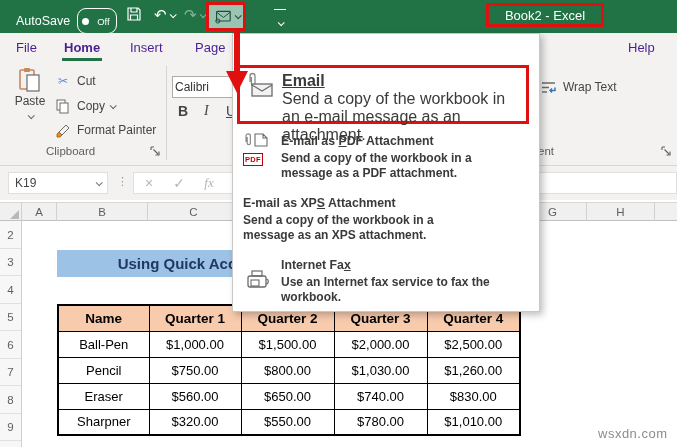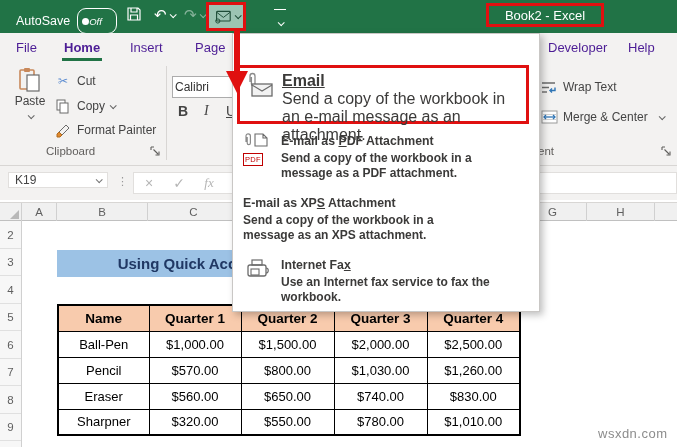--- a/index.html
+++ b/index.html
@@ -3,21 +3,21 @@
 <meta charset="utf-8">
 <style>
   * { margin:0; padding:0; box-sizing:border-box; }
   html,body { width:677px; height:447px; }
   body { font-family:"Liberation Sans","DejaVu Sans",sans-serif; overflow:hidden; }
   #app { position:relative; width:677px; height:447px; background:#fff; overflow:hidden; }
 
   
   .titlebar { position:absolute; left:0; top:0; width:677px; height:33px; background:#217346; color:#fff; }
   .autosave { position:absolute; left:16px; top:8px; display:flex; align-items:center; gap:7px; font-size:12.5px; }
-  .pill { width:40px; height:16px; border:1px solid #fff; border-radius:9px; display:flex; align-items:center; gap:0; padding:12px 4px;font-style:italic; }
+  .pill { width:40px; height:16px; border:1px solid #fff; border-radius:9px; display:flex; align-items:center; gap:8px; padding:12px 4px; }
   .pill .dot { width:7px; height:7px; border-radius:50%; background:#fff; }
   .pill .st { font-size:9.5px; }
   .tb-icon { position:absolute; top:6px; color:#fff; display:flex; align-items:center; gap:3px; font-size:15px; cursor:default; }
   .chev { display:inline-block; width:5px; height:5px; border-right:1.4px solid currentColor; border-bottom:1.4px solid currentColor; transform:rotate(45deg) translateY(-1px); }
   .qat-share { position:absolute; left:206px; top:2px; width:40px; height:29px; background:#9cc4b3; border:3px solid #e01010; display:flex; align-items:center; justify-content:center; gap:2px; color:#1f4d38; }
   .customize { position:absolute; left:274px; top:9px; width:12px; color:#fff; text-align:center; }
   .customize .bar { border-top:1.5px solid #fff; margin-bottom:2px; }
   .win-title { position:absolute; left:486px; top:3px; width:118px; height:24px; border:3px solid #e01010; display:flex; align-items:center; justify-content:center; font-size:13px; color:#fff; white-space:nowrap; }
 
   
@@ -36,21 +36,21 @@
   .vdiv { position:absolute; top:5px; width:1px; height:94px; background:#d8d6d4; }
   .fontbox { position:absolute; left:172px; top:15px; width:64px; height:22px; background:#fff; border:1px solid #acacac; font-size:12px; color:#333; display:flex; align-items:center; padding-left:2px; }
   .biu { position:absolute; top:42px; font-size:14px; color:#444; }
   .b { font-weight:bold; } .i { font-style:italic; font-family:"Liberation Serif",serif; } .u { text-decoration:underline; }
   .wrap-item { left:540px; top:18px; }
   .merge-item { left:540px; top:48px; }
   .mini-icon { display:inline-flex; align-items:center; justify-content:center; width:18px; height:16px; }
 
   
   .fbar { position:absolute; left:0; top:166px; width:677px; height:34px; background:#f3f2f1; }
-  .namebox { position:absolute; left:8px; top:6px; width:100px; height:16px; background:#fff; border:1px solid #e1dfdd; display:flex; align-items:center; font-size:12px; color:#444; padding:0 6px; }
+  .namebox { position:absolute; left:8px; top:6px; width:100px; height:22px; background:#fff; border:1px solid #e1dfdd; display:flex; align-items:center; font-size:12px; color:#444; padding:0 6px; }
   .namebox .chev { margin-left:auto; color:#777; }
   .fdots { position:absolute; left:117px; top:9px; color:#999; font-size:11px; letter-spacing:1px; }
   .finput { position:absolute; left:133px; top:6px; right:0; height:22px; background:#fff; border:1px solid #e1dfdd; display:flex; align-items:center; color:#b5b5b5; }
   .fbtn { width:30px; text-align:center; font-size:14px; }
   .fxg { font-family:"Liberation Serif",serif; font-style:italic; font-size:13px; }
   .fsep { width:1px; height:16px; background:#e1dfdd; margin-left:8px; }
 
   
   .sheet { position:absolute; left:0; top:200px; width:677px; height:247px; background:#fff; }
   .colheads { position:absolute; left:0; top:2px; width:677px; height:19px; background:#f0f0f0; border-bottom:1px solid #c0c0c0; border-top:1px solid #d8d6d4; }
@@ -68,21 +68,21 @@
 
   
   .menu { position:absolute; left:232px; top:33px; width:308px; height:279px; background:#fff; border:1px solid #c9c7c5; box-shadow:3px 3px 7px rgba(0,0,0,.25); z-index:10; color:#3b3a39; }
   .menu-header { position:absolute; left:12px; top:5px; height:24px; display:flex; align-items:center; gap:8px; font-weight:bold; font-size:11.8px; white-space:nowrap; }
   .mi { position:absolute; left:10px; display:flex; gap:8px; }
   .mi .ic { width:30px; flex:0 0 30px; padding-top:2px; }
   .mi .tt { font-size:12.3px; font-weight:bold; white-space:nowrap; }
   .mi .ds { font-size:12px; line-height:1.28; width:232px; margin-top:2px;font-weight:bold; }
   .accel { text-decoration:underline;font-weight:bold; }
   .email-box { position:absolute; left:4px; top:31px; width:292px; height:59px; border:3px solid #e01010; padding:4px 0 0 6px; display:flex; gap:8px; }
-  .badge { font-size:7.5px; font-weight:normal; border:1px solid; padding:1px 1px; letter-spacing:.3px; }
+  .badge { font-size:7.5px; font-weight:bold; border:1px solid; padding:1px 1px; letter-spacing:.3px; }
   .badge.pdf { color:#c00000; border-color:#c00000; }
   .badge.xps { color:#2e74b5; border-color:#2e74b5; }
 
   
   .arrow-shaft { position:absolute; left:234px; top:31px; width:6px; height:42px; background:#e01010; z-index:30; }
   .arrow-head { position:absolute; left:226px; top:71px; width:0; height:0; border-left:11px solid transparent; border-right:11px solid transparent; border-top:22px solid #e01010; z-index:30; }
   svg { display:block; }
 </style>
 </head>
 <body>
@@ -130,21 +130,20 @@
       <span>Book2  -  Excel</span>
     </div>
   </div>
 
   <div class="tabrow">
     <div class="rtab" style="left:16px;">File</div>
     <div class="rtab active" style="left:64px;">Home</div>
     <div class="home-underline"></div>
     <div class="rtab" style="left:130px;">Insert</div>
     <div class="rtab" style="left:195px;">Page</div>
-    <div class="rtab" style="left:548px;">Developer</div>
     <div class="rtab" style="left:628px;">Help</div>
   </div>
 
   <div class="ribbon">
     <div class="paste">
       <svg width="24" height="27" viewBox="0 0 24 27" style="margin:0 auto;">
         <rect x="2" y="3" width="14" height="19" rx="1" fill="none" stroke="#c8885a" stroke-width="1.6"></rect>
         <rect x="6" y="1" width="6" height="4" rx="1" fill="#c8885a"></rect>
         <rect x="9" y="8" width="12" height="16" fill="#fff" stroke="#6b6b6b" stroke-width="1.2"></rect>
       </svg>
@@ -194,32 +193,20 @@
     <div class="smallbtn wrap-item">
       <span class="mini-icon">
         <svg width="16" height="15" viewBox="0 0 16 15">
           <path d="M1 3 h13 M1 7.5 h7" stroke="#6b6b6b" stroke-width="1.4" fill="none"></path>
           <path d="M14 7.5 v3 h-4" stroke="#2e74b5" stroke-width="1.4" fill="none"></path>
           <path d="M11 8.5 l-2 2 2 2" stroke="#2e74b5" stroke-width="1.4" fill="none"></path>
           <path d="M1 12 h5" stroke="#6b6b6b" stroke-width="1.4" fill="none"></path>
         </svg>
       </span>
       <span>Wrap Text</span>
-    </div>
-    <div class="smallbtn merge-item">
-      <span class="mini-icon">
-        <svg width="17" height="14" viewBox="0 0 17 14">
-          <rect x="1" y="1" width="15" height="12" fill="#fff" stroke="#9a9a9a"></rect>
-          <path d="M1 4.5 h15 M1 9.5 h15" stroke="#d0d0d0"></path>
-          <path d="M3 7 h11" stroke="#2e74b5" stroke-width="1.3"></path>
-          <path d="M5 5 L3 7 l2 2 M12 5 l2 2 -2 2" stroke="#2e74b5" stroke-width="1.3" fill="none"></path>
-        </svg>
-      </span>
-      <span>Merge &amp; Center</span>
-      <span class="chev" style="color:#666; margin-left:6px;"></span>
     </div>
     <div class="grouplabel" style="left:538px; top:84px;">ent</div>
     <div class="launcher" style="left:661px; top:85px;">
       <svg width="11" height="11" viewBox="0 0 11 11">
           <path d="M1 1 h3 M1 1 v3 M3.5 3.5 l4.5 4.5 M9 5.5 V9 H5.5" fill="none" stroke="#5f5e5c" stroke-width="1.1"></path>
         </svg>
     </div>
   </div>
 
   <div class="fbar">
@@ -280,21 +267,21 @@
       </tr>
       <tr>
         <td>Ball-Pen</td>
         <td>$1,000.00</td>
         <td>$1,500.00</td>
         <td>$2,000.00</td>
         <td>$2,500.00</td>
       </tr>
       <tr>
         <td>Pencil</td>
-        <td>$570.00</td>
+        <td>$750.00</td>
         <td>$800.00</td>
         <td>$1,030.00</td>
         <td>$1,260.00</td>
       </tr>
       <tr>
         <td>Eraser</td>
         <td>$560.00</td>
         <td>$650.00</td>
         <td>$740.00</td>
         <td>$830.00</td>
@@ -342,21 +329,21 @@
       </span>
     </div>
 
     <div class="mi" style="top:159px;">
       <span>
         <span class="tt"><span>E-mail as XP</span><span class="accel">S</span><span> Attachment</span></span>
         <div class="ds">Send a copy of the workbook in a message as an XPS attachment.</div>
       </span>
     </div>
 
-    <div class="mi" style="top:221px;">
+    <div class="mi" style="top:221px;align-items:center;">
       <span class="ic">
         <svg width="28" height="26" viewBox="0 0 28 26">
           <rect x="5" y="8" width="18" height="11" rx="2" fill="none" stroke="#6b6b6b" stroke-width="1.3"></rect>
           <rect x="9" y="3" width="10" height="5" fill="none" stroke="#6b6b6b" stroke-width="1.2"></rect>
           <rect x="8" y="12" width="8" height="6" fill="none" stroke="#6b6b6b" stroke-width="1.1"></rect>
           <path d="M23 11 c3 0 3 5 0 5" fill="none" stroke="#6b6b6b" stroke-width="1.2"></path>
         </svg>
       </span>
       <span>
         <span class="tt"><span>Internet Fa</span><span class="accel">x</span><span></span></span>

